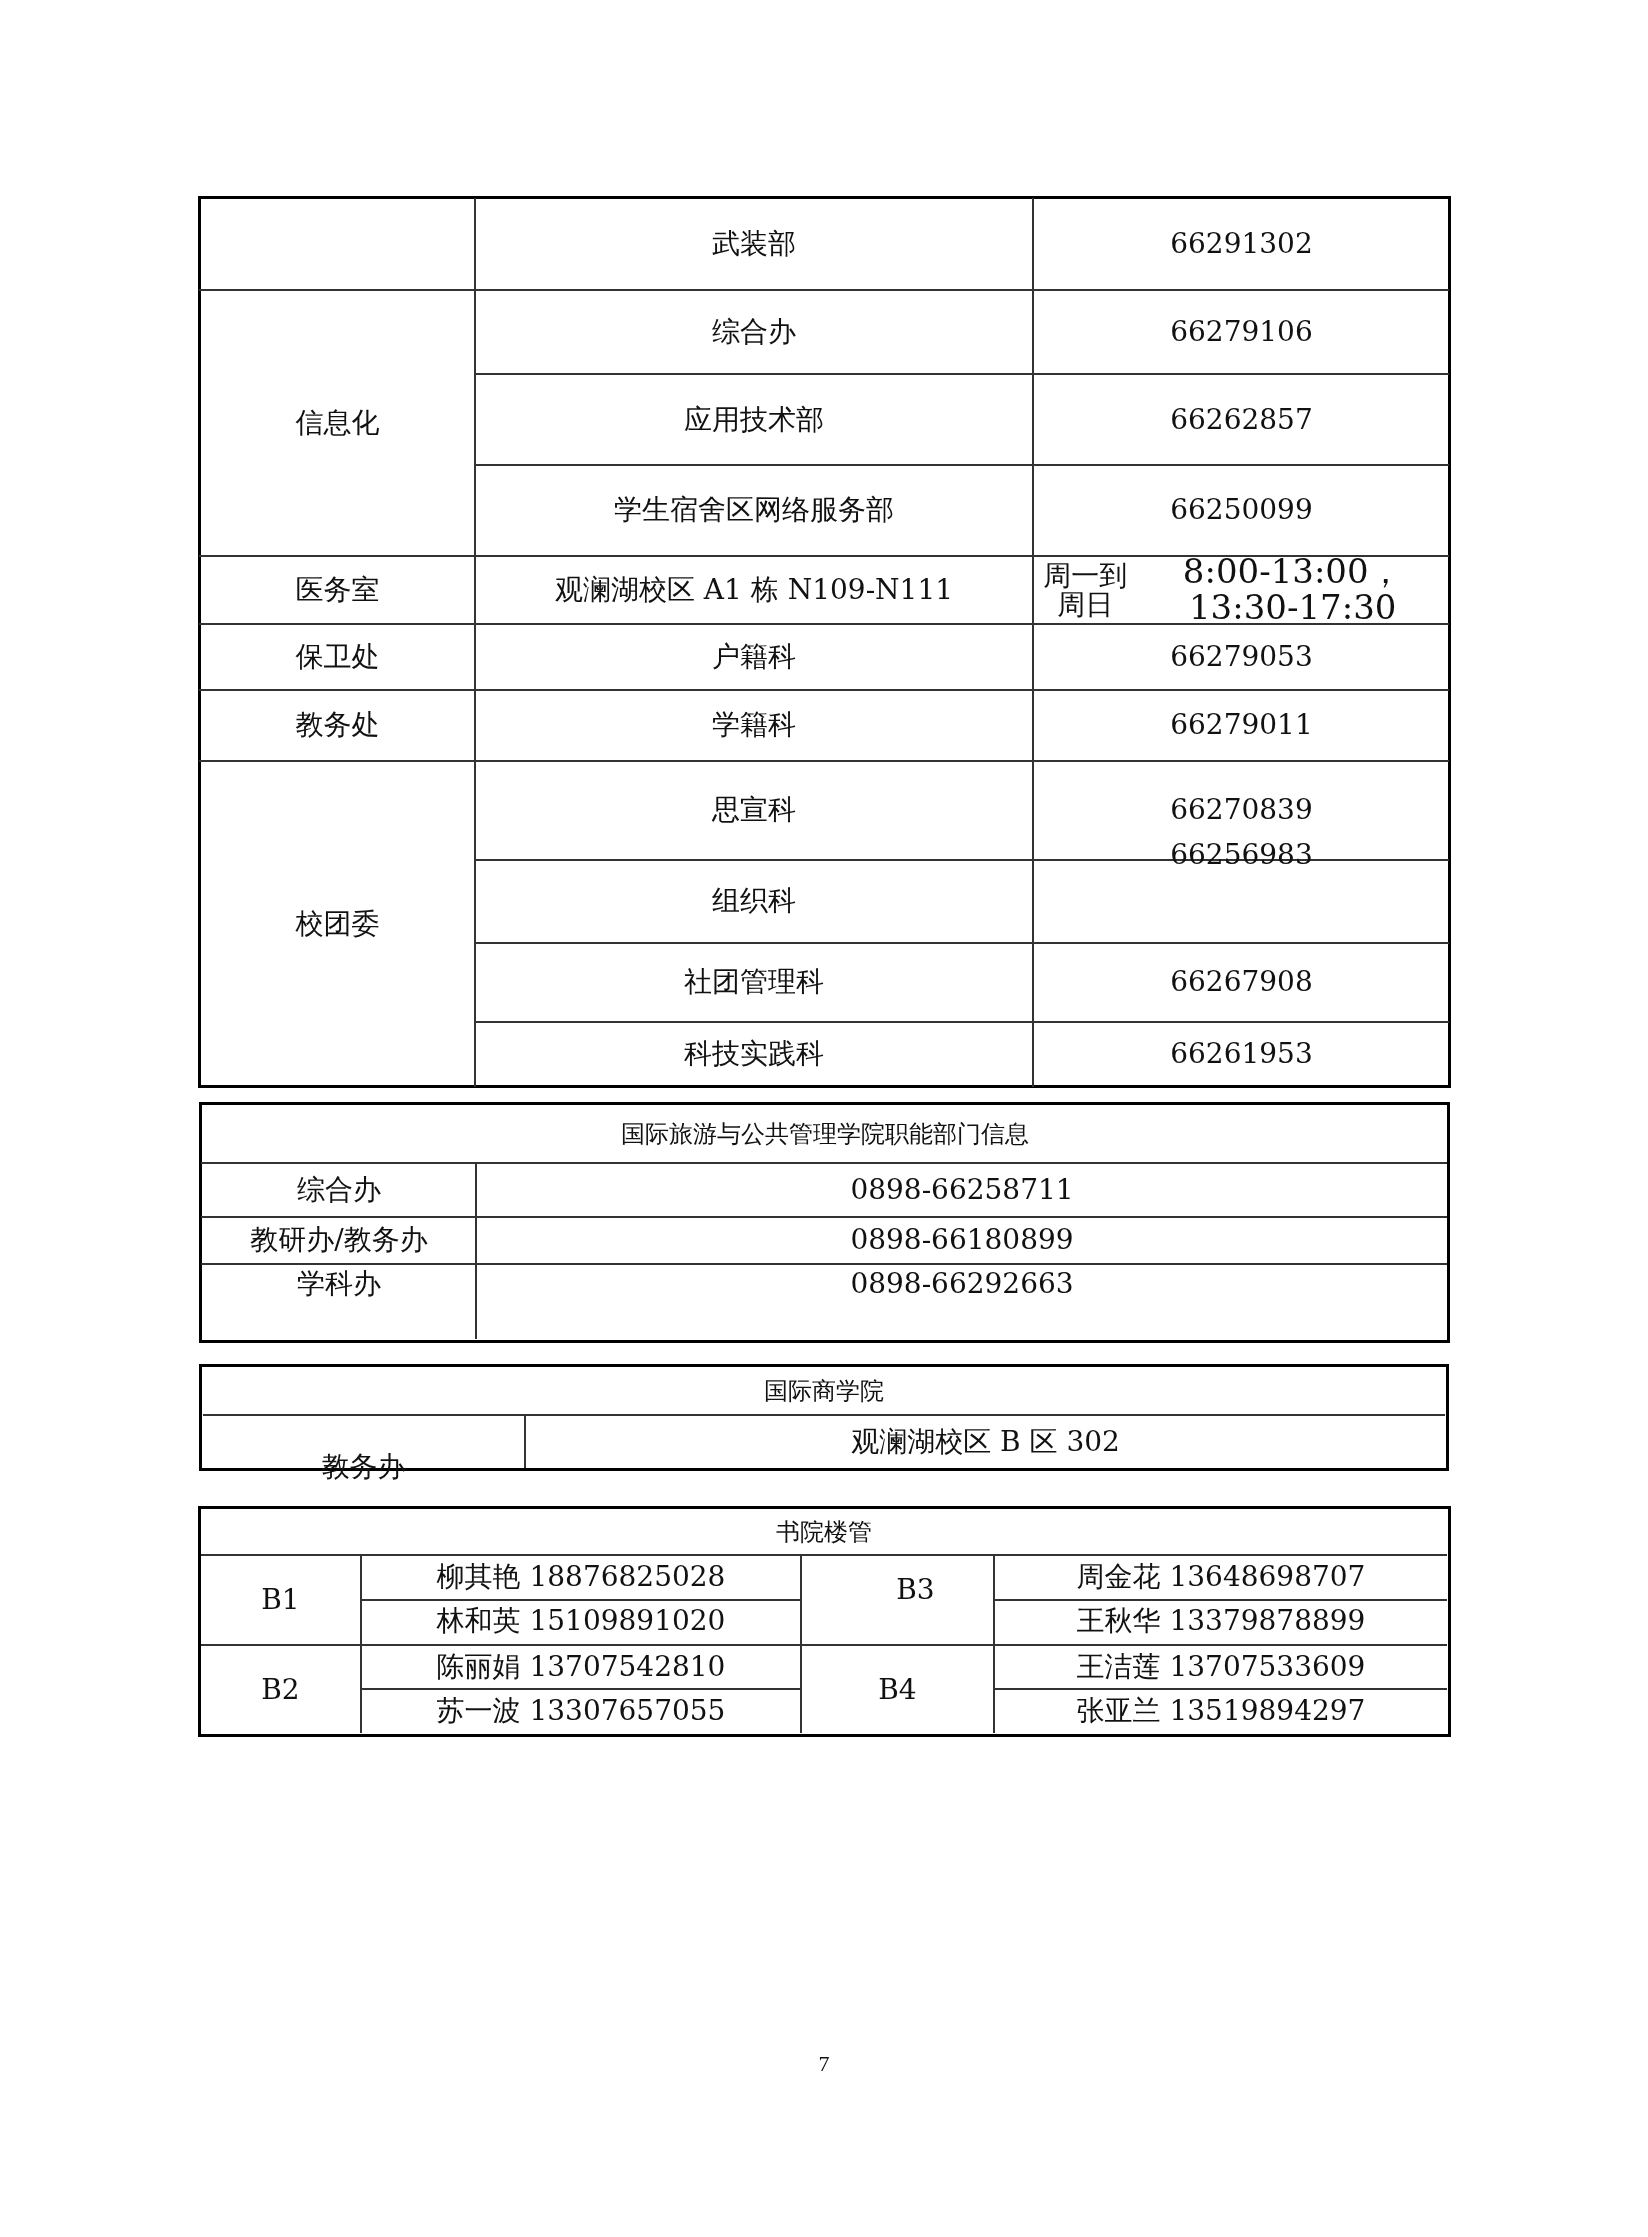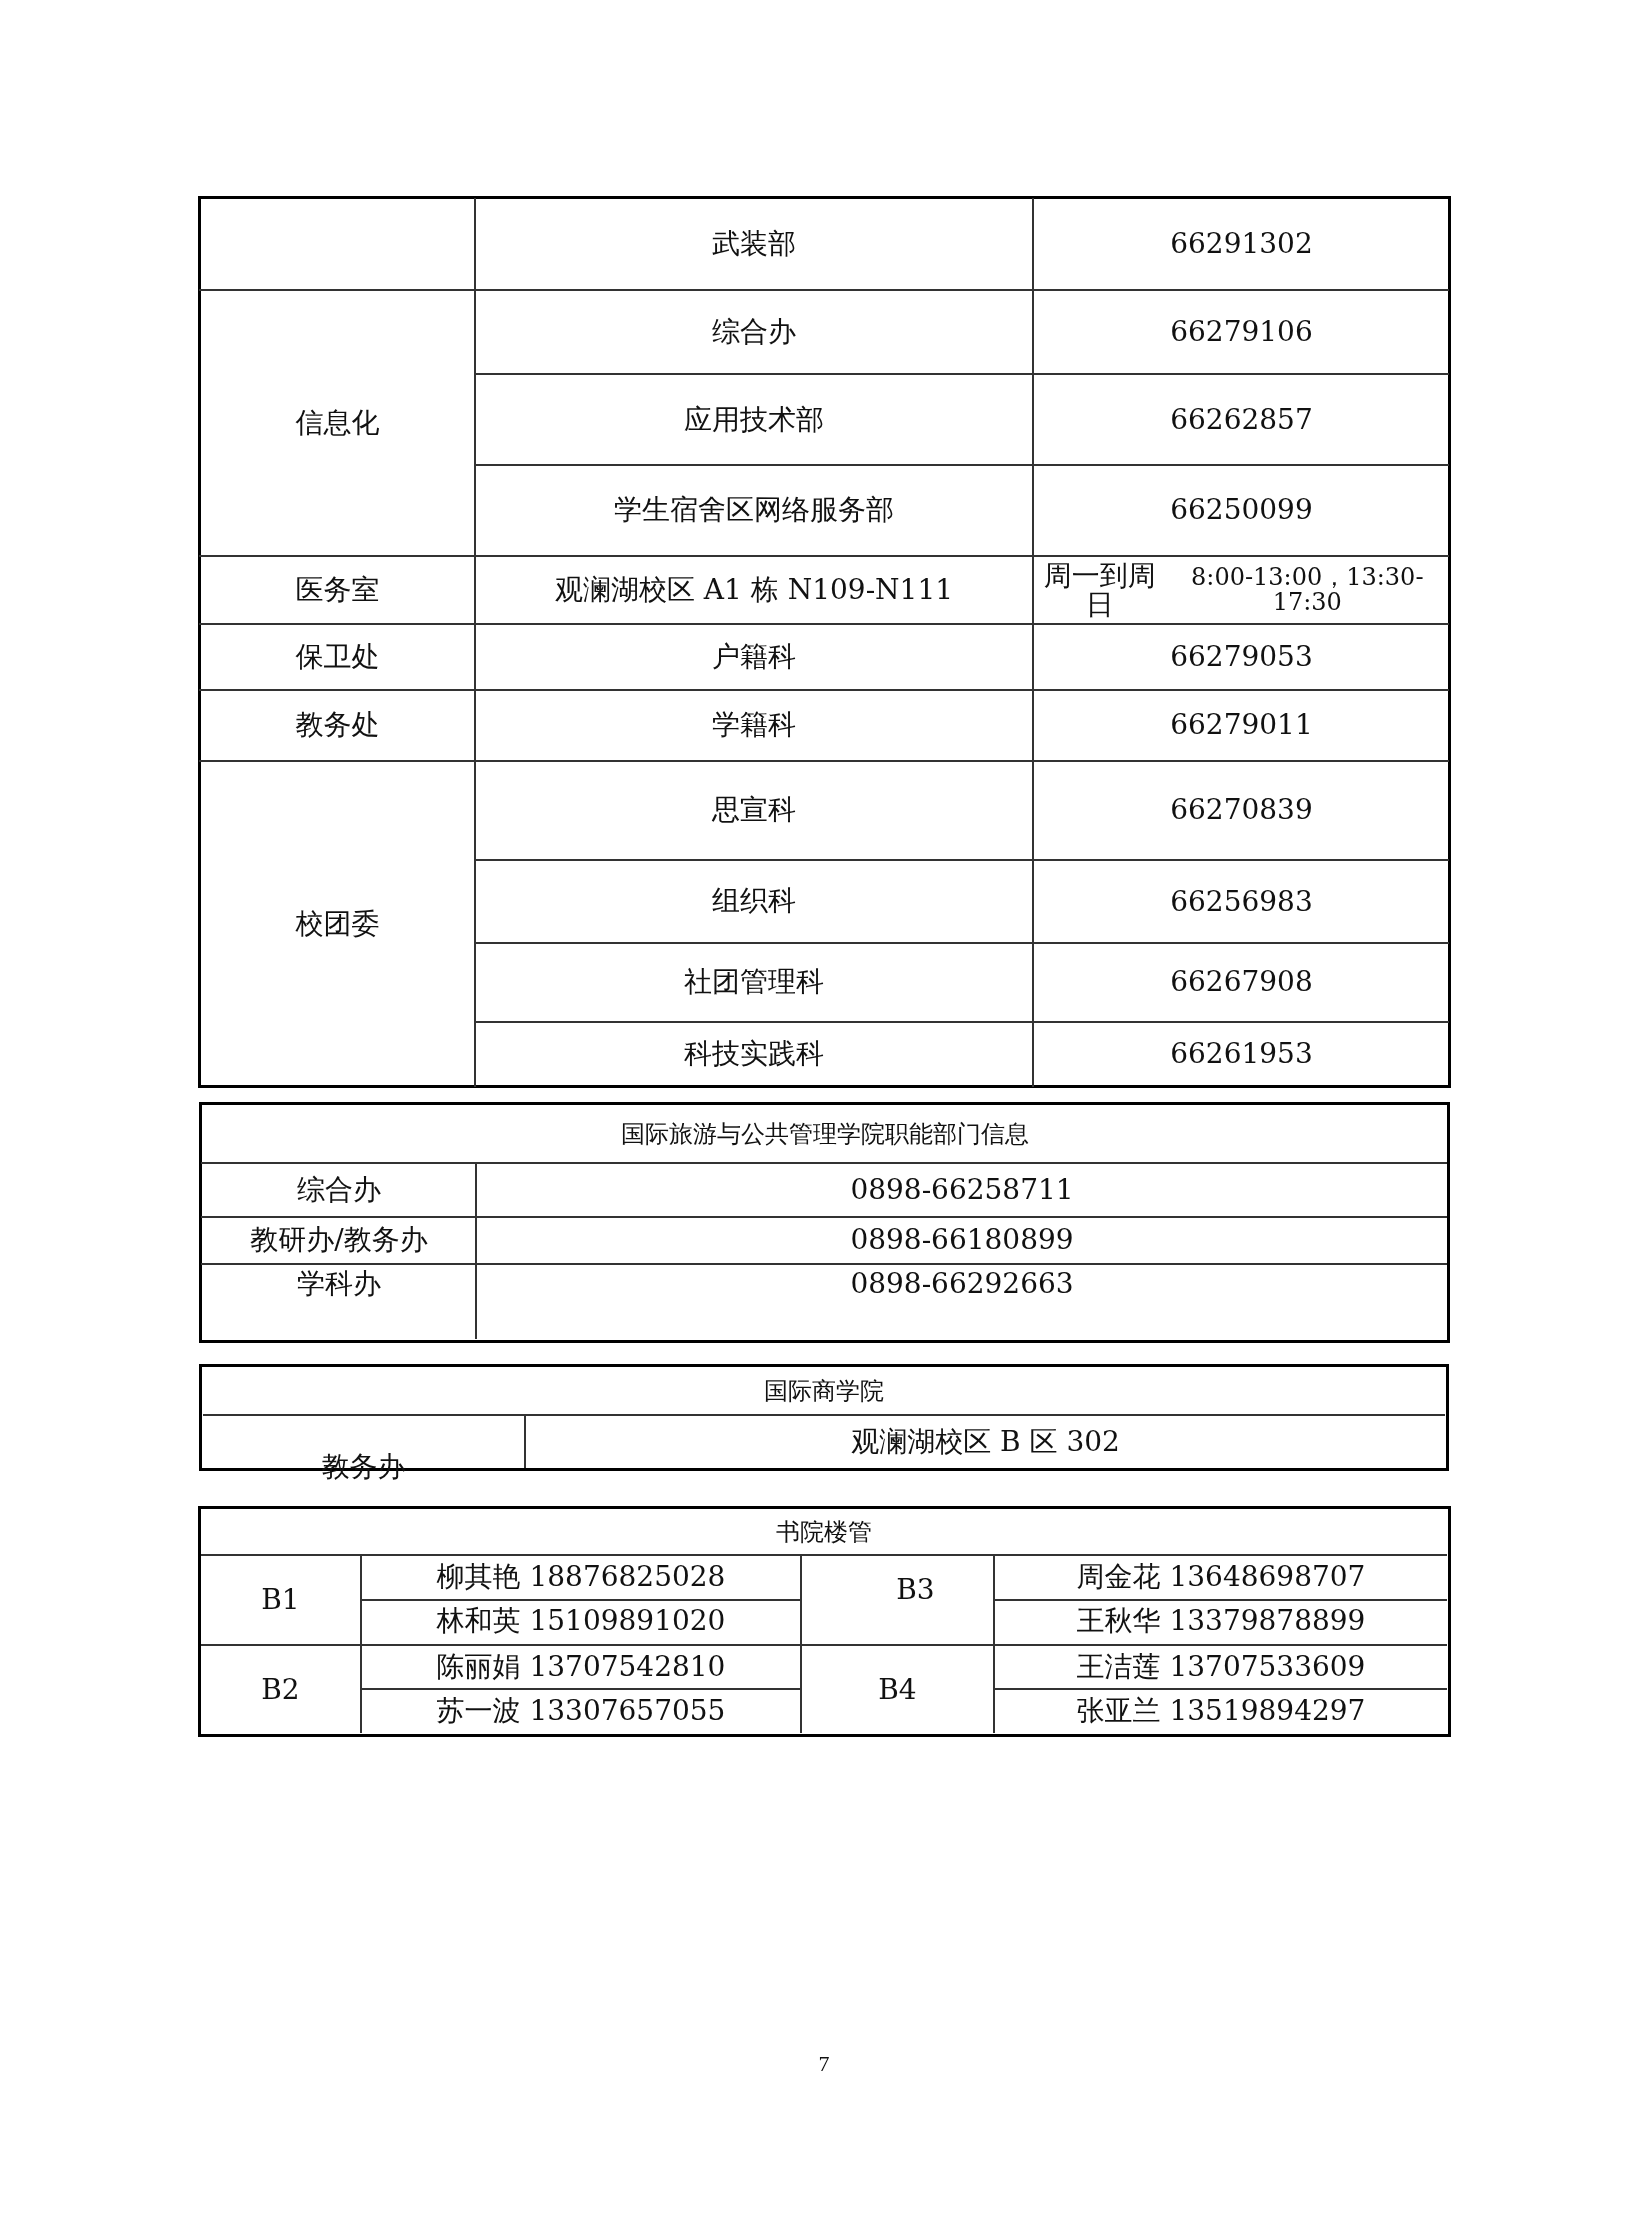--- a/index.html
+++ b/index.html
@@ -43,36 +43,36 @@
 <div class="cell" style="left:1034px; top:291px; width:415px; height:82px;">66279106</div>
 <div class="cell" style="left:476px; top:375px; width:556px; height:90px;">应用技术部</div>
 <div class="cell" style="left:1034px; top:375px; width:415px; height:90px;">66262857</div>
 <div class="cell" style="left:476px; top:466px; width:556px; height:89px;">学生宿舍区网络服务部</div>
 <div class="cell" style="left:1034px; top:466px; width:415px; height:89px;">66250099</div>
 
 <div class="cell" style="left:201px; top:557px; width:273px; height:66px;">医务室</div>
 <div class="cell" style="left:476px; top:557px; width:556px; height:66px;">观澜湖校区 A1 栋 N109-N111</div>
 <div class="cell two" style="left:1034px; top:557px; width:415px; height:66px;">
   <span>周一到周日</span>
-  <span style="font-size:24px;">8:00-13:00，13:30-17:30</span>
+  <span style="font-size:34px;">8:00-13:00，13:30-17:30</span>
 </div>
 
 <div class="cell" style="left:201px; top:625px; width:273px; height:65px;">保卫处</div>
 <div class="cell" style="left:476px; top:625px; width:556px; height:65px;">户籍科</div>
 <div class="cell" style="left:1034px; top:625px; width:415px; height:65px;">66279053</div>
 
 <div class="cell" style="left:201px; top:691px; width:273px; height:69px;">教务处</div>
 <div class="cell" style="left:476px; top:691px; width:556px; height:69px;">学籍科</div>
 <div class="cell" style="left:1034px; top:691px; width:415px; height:69px;">66279011</div>
 
 <div class="cell" style="left:201px; top:762px; width:273px; height:324px;">校团委</div>
 <div class="cell" style="left:476px; top:762px; width:556px; height:97px;">思宣科</div>
 <div class="cell" style="left:1034px; top:762px; width:415px; height:97px;">66270839</div>
 <div class="cell" style="left:476px; top:861px; width:556px; height:81px;">组织科</div>
-<div class="cell" style="left:1034px; top:858px; width:415px; height:89px;">66256983</div>
+<div class="cell" style="left:1034px; top:811px; width:415px; height:89px;">66256983</div>
 <div class="cell" style="left:476px; top:944px; width:556px; height:77px;">社团管理科</div>
 <div class="cell" style="left:1034px; top:944px; width:415px; height:77px;">66267908</div>
 <div class="cell" style="left:476px; top:1023px; width:556px; height:62px;">科技实践科</div>
 <div class="cell" style="left:1034px; top:1023px; width:415px; height:62px;">66261953</div>
 
 <div class="tbl" style="left:199px; top:1102px; width:1251px; height:241px;"></div>
 <div class="hl" style="left:201px; top:1162px; width:1246px;"></div>
 <div class="hl" style="left:201px; top:1216px; width:1246px;"></div>
 <div class="hl" style="left:201px; top:1263px; width:1246px;"></div>
 <div class="vl" style="left:475px; top:1163px; height:176px;"></div>

